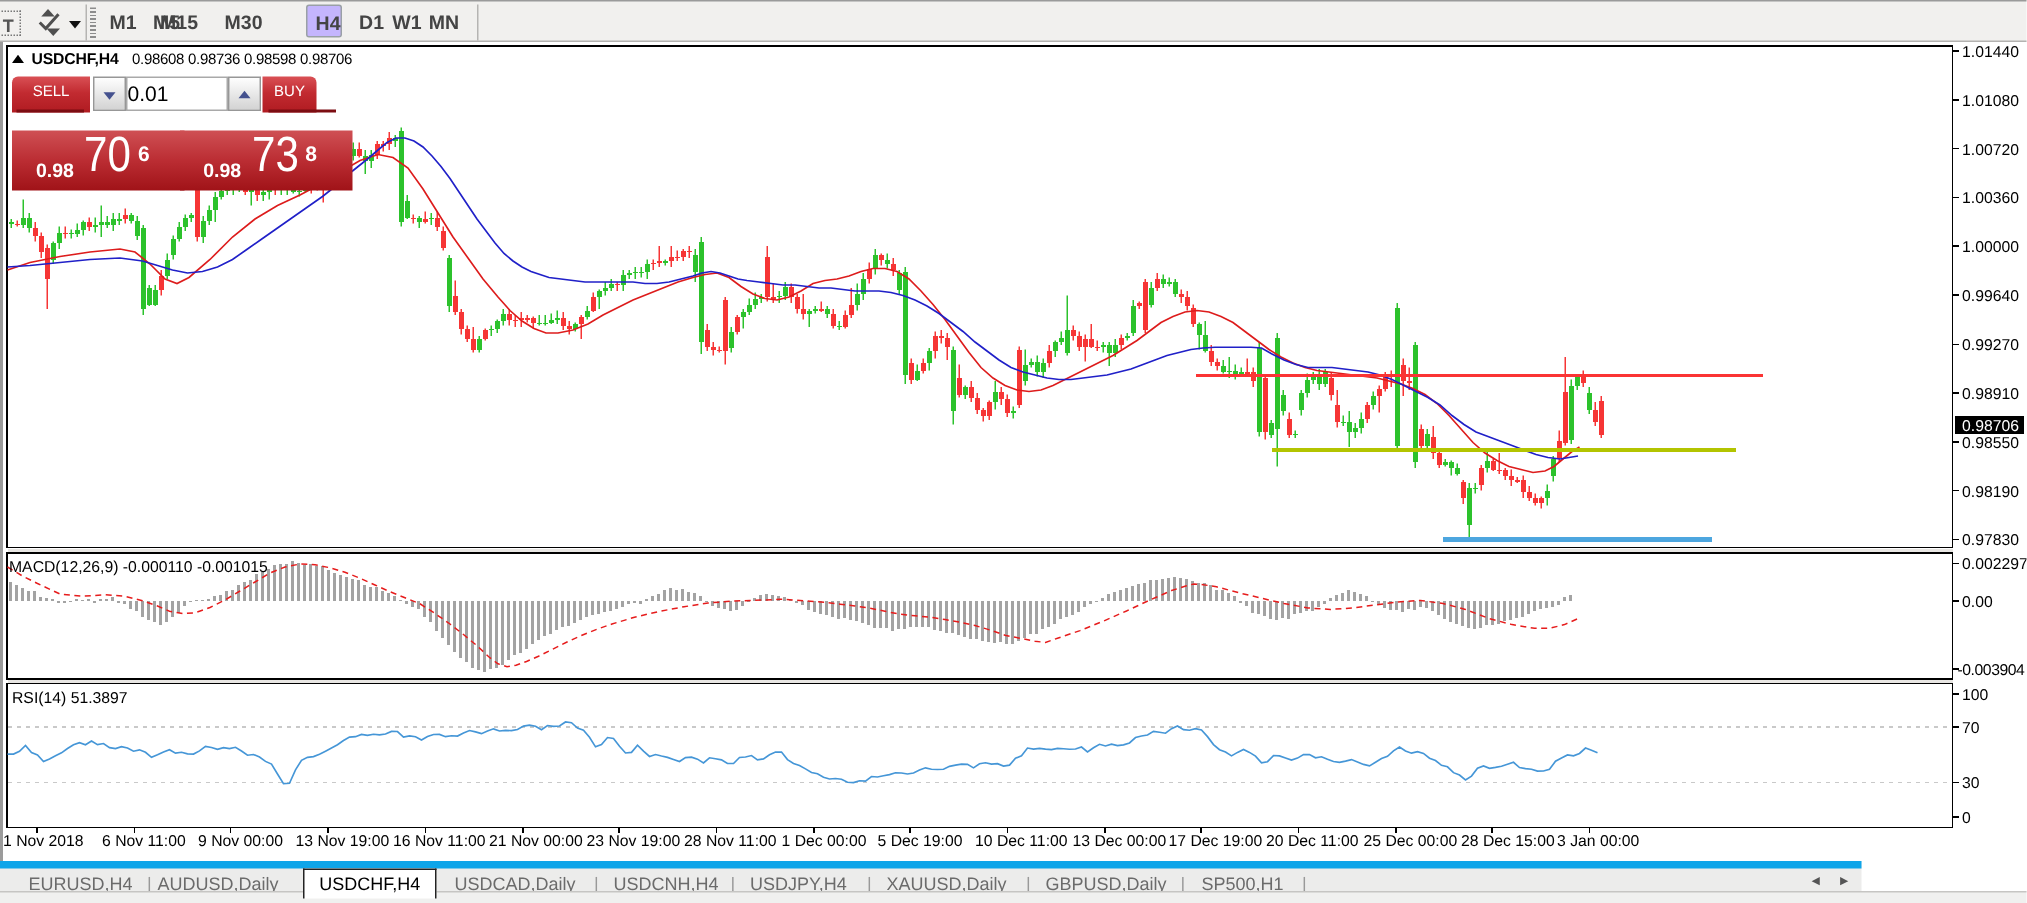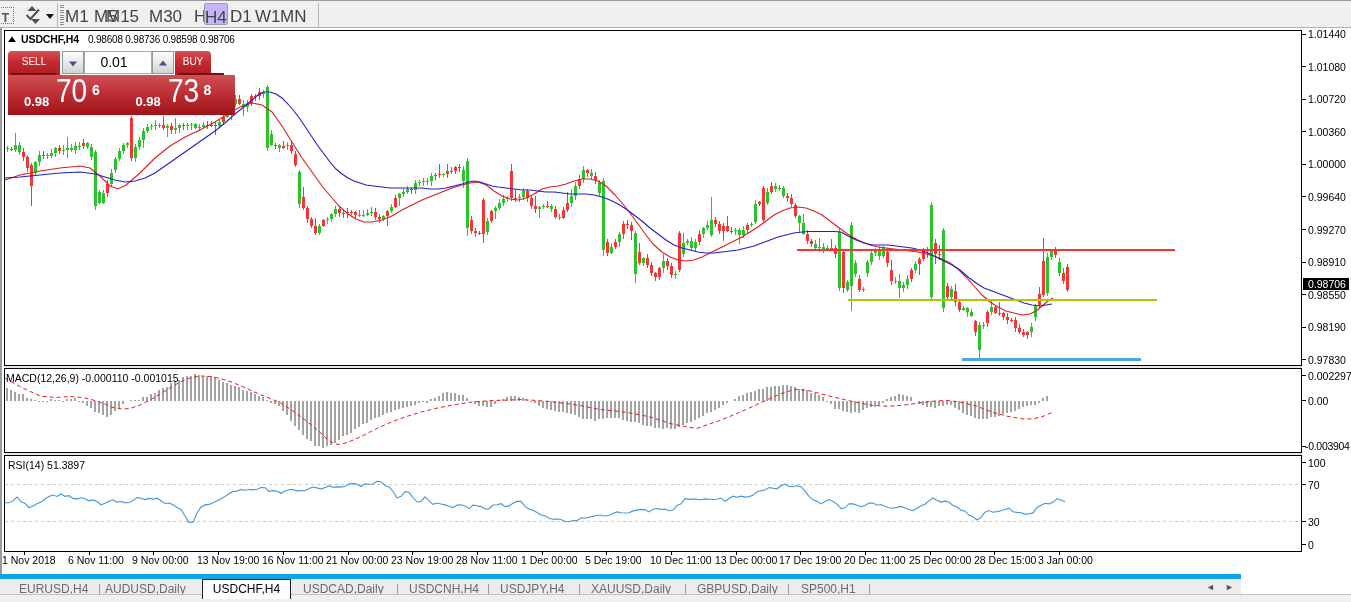--- a/index.html
+++ b/index.html
@@ -2,33 +2,33 @@
 <html><head><meta charset="utf-8"><style>
 *{margin:0;padding:0;box-sizing:border-box}
 html,body{width:1351px;height:602px;overflow:hidden;font-family:"Liberation Sans",sans-serif;background:#fff}
 #toolbar{position:absolute;left:0;top:0;width:1351px;height:28px;background:#f1f0ee;border-top:1px solid #9a9a9a;border-bottom:1px solid #b3b2b0}
 .ticon{position:absolute;top:6px;width:17px;height:17px;border:1px dotted #777;text-align:center}
 .tt{font-size:12px;font-weight:bold;color:#555;line-height:15px}
 .ticon2{position:absolute}
 .dd{position:absolute;top:13px;width:0;height:0;border-left:4px solid transparent;border-right:4px solid transparent;border-top:5px solid #111}
 .vsep{position:absolute;top:2px;width:1px;height:24px;background:#b5b4b2}
 .grip{position:absolute;top:4px;width:4px;height:21px;background:repeating-linear-gradient(180deg,#8d8d8d 0,#8d8d8d 1px,transparent 1px,transparent 2.4px)}
-.tfb{position:absolute;top:6px;font-size:17px;font-weight:normal;color:#444;width:26px;text-align:left}
+.tfb{position:absolute;top:6px;font-size:13px;font-weight:bold;color:#444;width:26px;text-align:right}
 .tfb.sel{top:2px;padding-top:4px;height:22px;background:#c4b5fd;border:1px solid #9aa0a6;border-radius:2px;width:24px}
 #widget{position:absolute;left:8px;top:51px;width:219px;height:64px}
 .btn{position:absolute;top:0;width:52px;height:24px;color:#fff;font-size:10px;text-align:center;line-height:22px;background:linear-gradient(180deg,#d95055 0%,#c22b31 45%,#b01b21 100%)}
 .sell{left:0;border-radius:4px 0 0 0}
 .buy{left:167px;width:36px;border-radius:0 4px 0 0}
 .spin{position:absolute;top:0;width:22px;height:23px;background:linear-gradient(180deg,#fefefe,#d3d3d3);border:1px solid #979797}
 .arr{position:absolute;left:50%;top:50%;width:0;height:0;transform:translate(-50%,-50%)}
 .arr.down{border-left:4px solid transparent;border-right:4px solid transparent;border-top:5px solid #44518e;margin-top:1px}
 .arr.up{border-left:4px solid transparent;border-right:4px solid transparent;border-bottom:5px solid #44518e}
-.field{position:absolute;left:76px;top:0;width:68px;height:23px;background:#fff;border:1px solid #a9a9a9;font-size:14px;font-weight:500;color:#000;text-align:center;line-height:21px;padding-right:8px}
+.field{position:absolute;left:76px;top:0;width:68px;height:23px;background:#fff;border:1px solid #a9a9a9;font-size:14px;font-weight:500;color:#000;text-align:left;line-height:21px;padding-right:8px}
 .uline{position:absolute;top:22px;width:45px;height:2px;background:#7c0d12}
-.panel{position:absolute;top:24px;width:115px;height:40px;background:linear-gradient(180deg,#cf5054 0%,#bb2d33 50%,#a01318 100%);color:#fff}
+.panel{position:absolute;top:36px;width:115px;height:40px;background:linear-gradient(180deg,#cf5054 0%,#bb2d33 50%,#a01318 100%);color:#fff}
 .p-small{position:absolute;left:16px;bottom:6px;font-size:13px;font-weight:bold}
 .p-big{position:absolute;left:48px;bottom:5px;font-size:33px;transform:scaleX(.85);transform-origin:left bottom}
 .p-sup{position:absolute;left:84px;top:7px;font-size:14px;font-weight:bold}
 #tabbar{position:absolute;left:0;top:574px;width:1241px;height:20px;background:#ececeb;border-top:5px solid #0ea5e9;font-size:12px;color:#6b6b6b}
 .activetab{position:absolute;left:202px;top:0;width:89px;height:20px;background:#fff;border:1px solid #222;border-bottom:none;color:#000;text-align:center;line-height:19px;z-index:2}
 .tab{position:absolute;top:0;line-height:20px}
 .tsep{position:absolute;top:0;line-height:20px;color:#999}
 .sarr{position:absolute;top:3px;font-size:9px;color:#555}
 #bottomstrip{position:absolute;left:0;top:594px;width:1351px;height:8px;background:#f0f0ef;border-top:1px solid #c6c5c3}
 </style></head>

